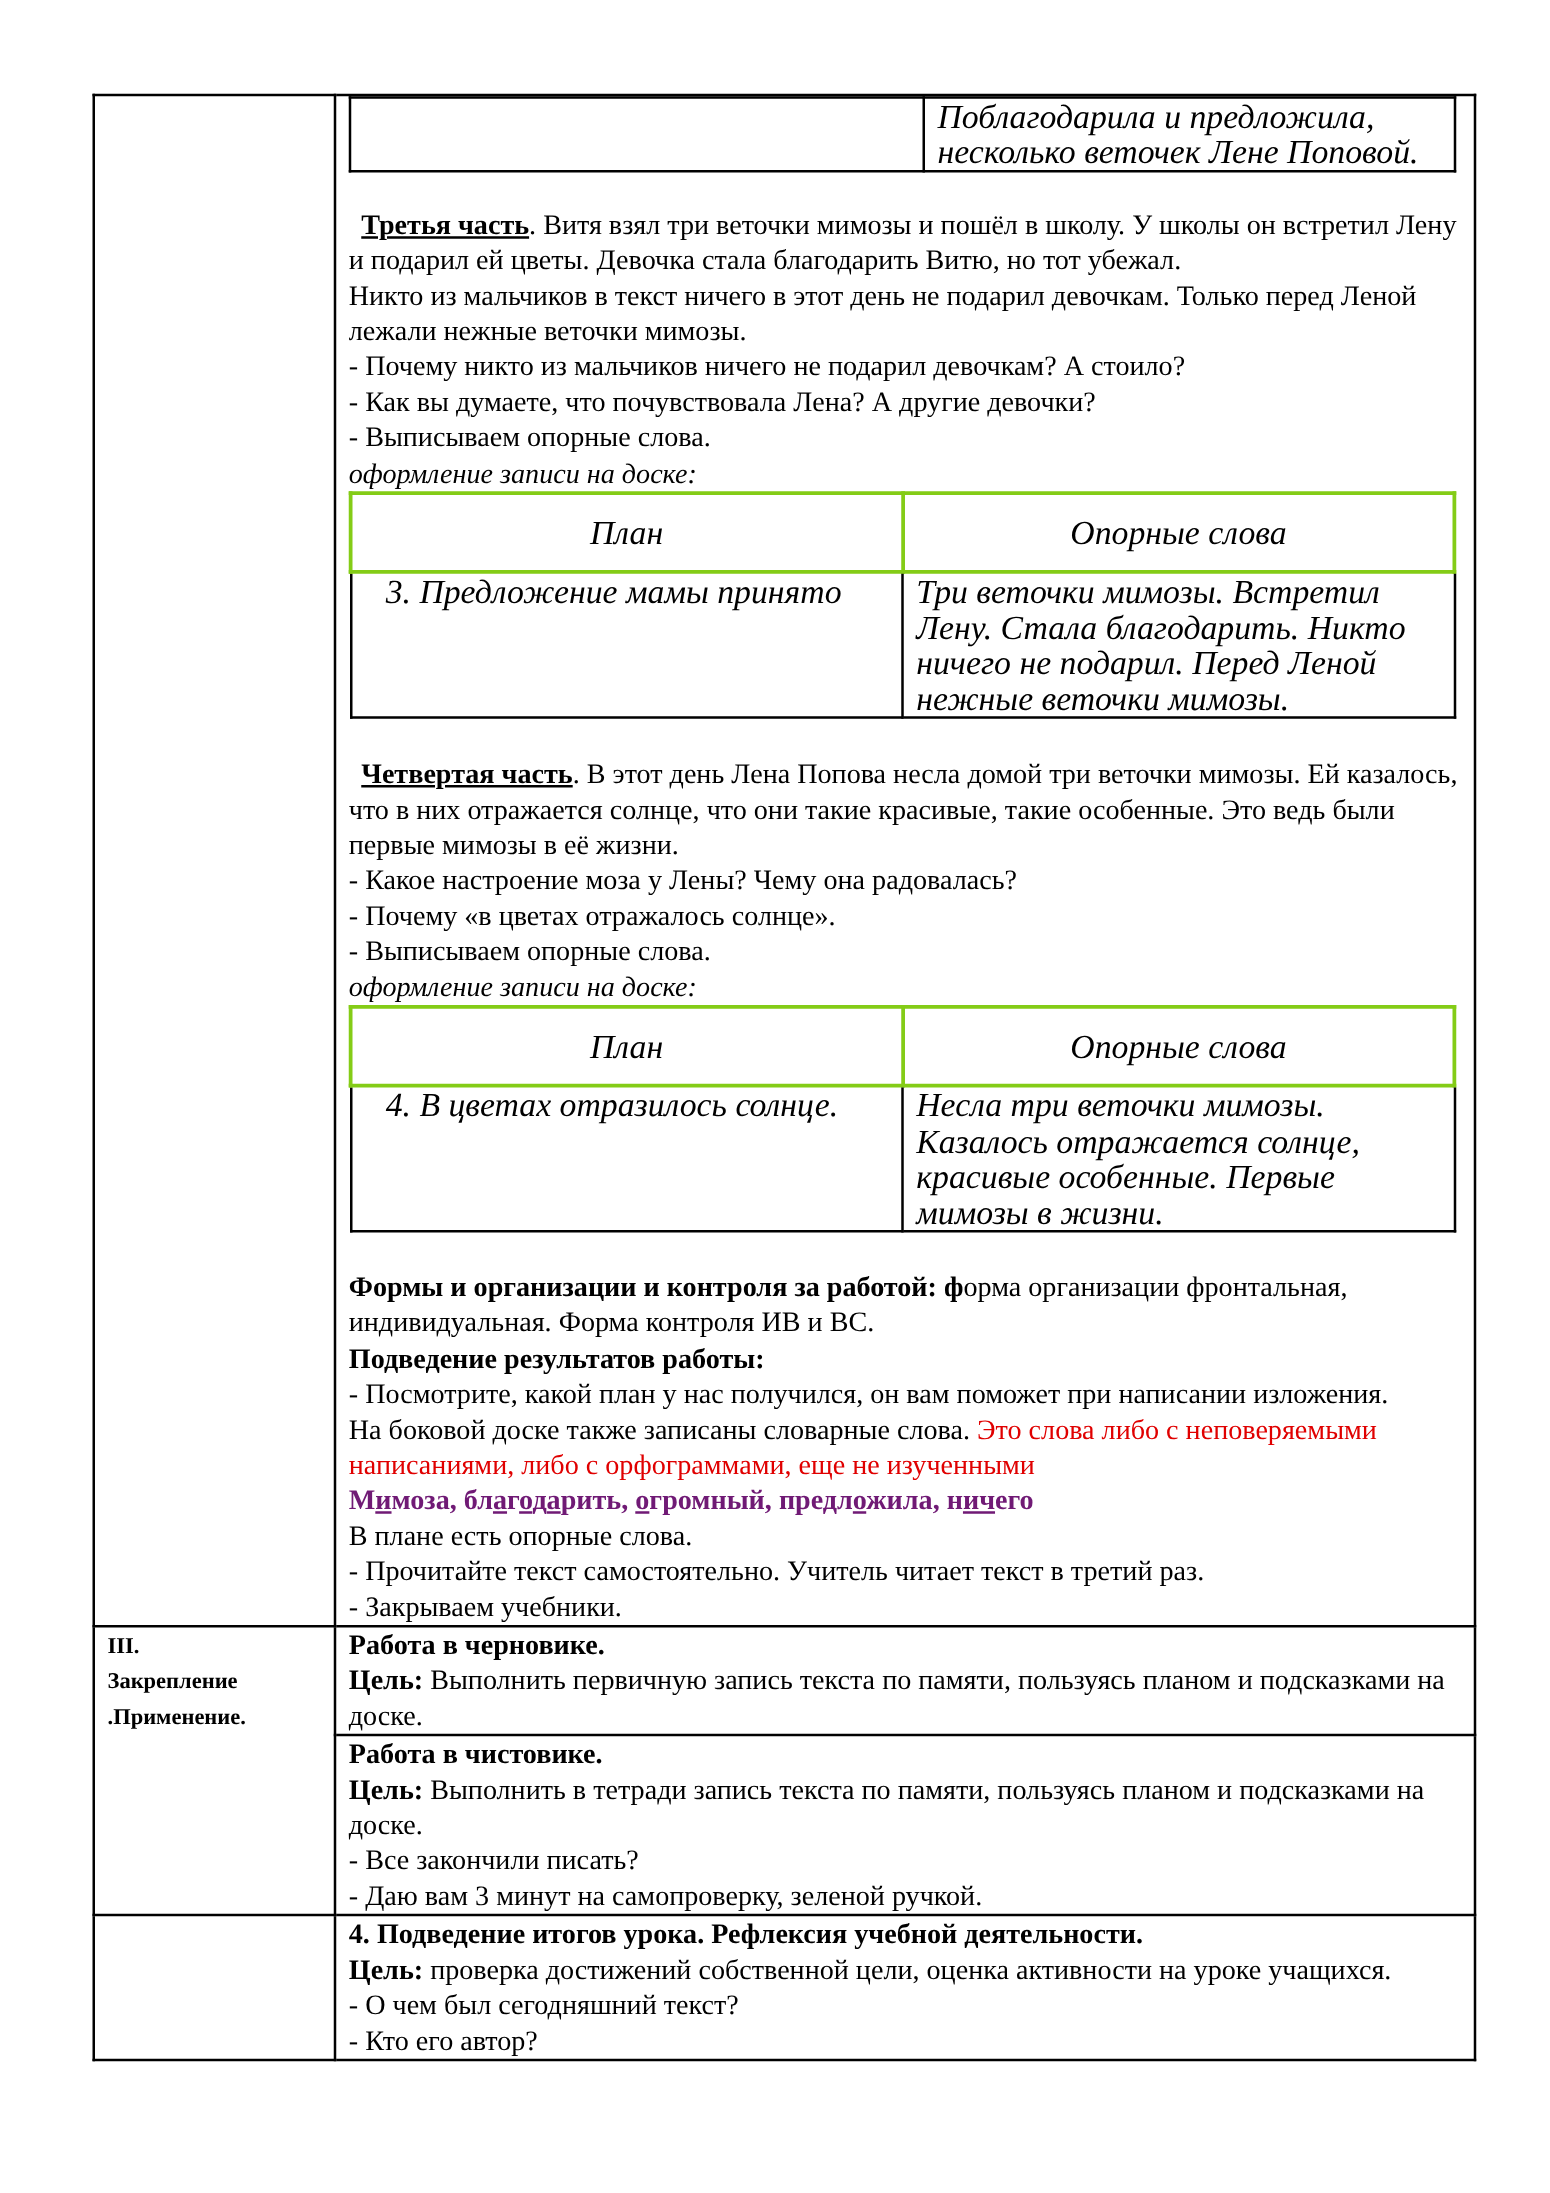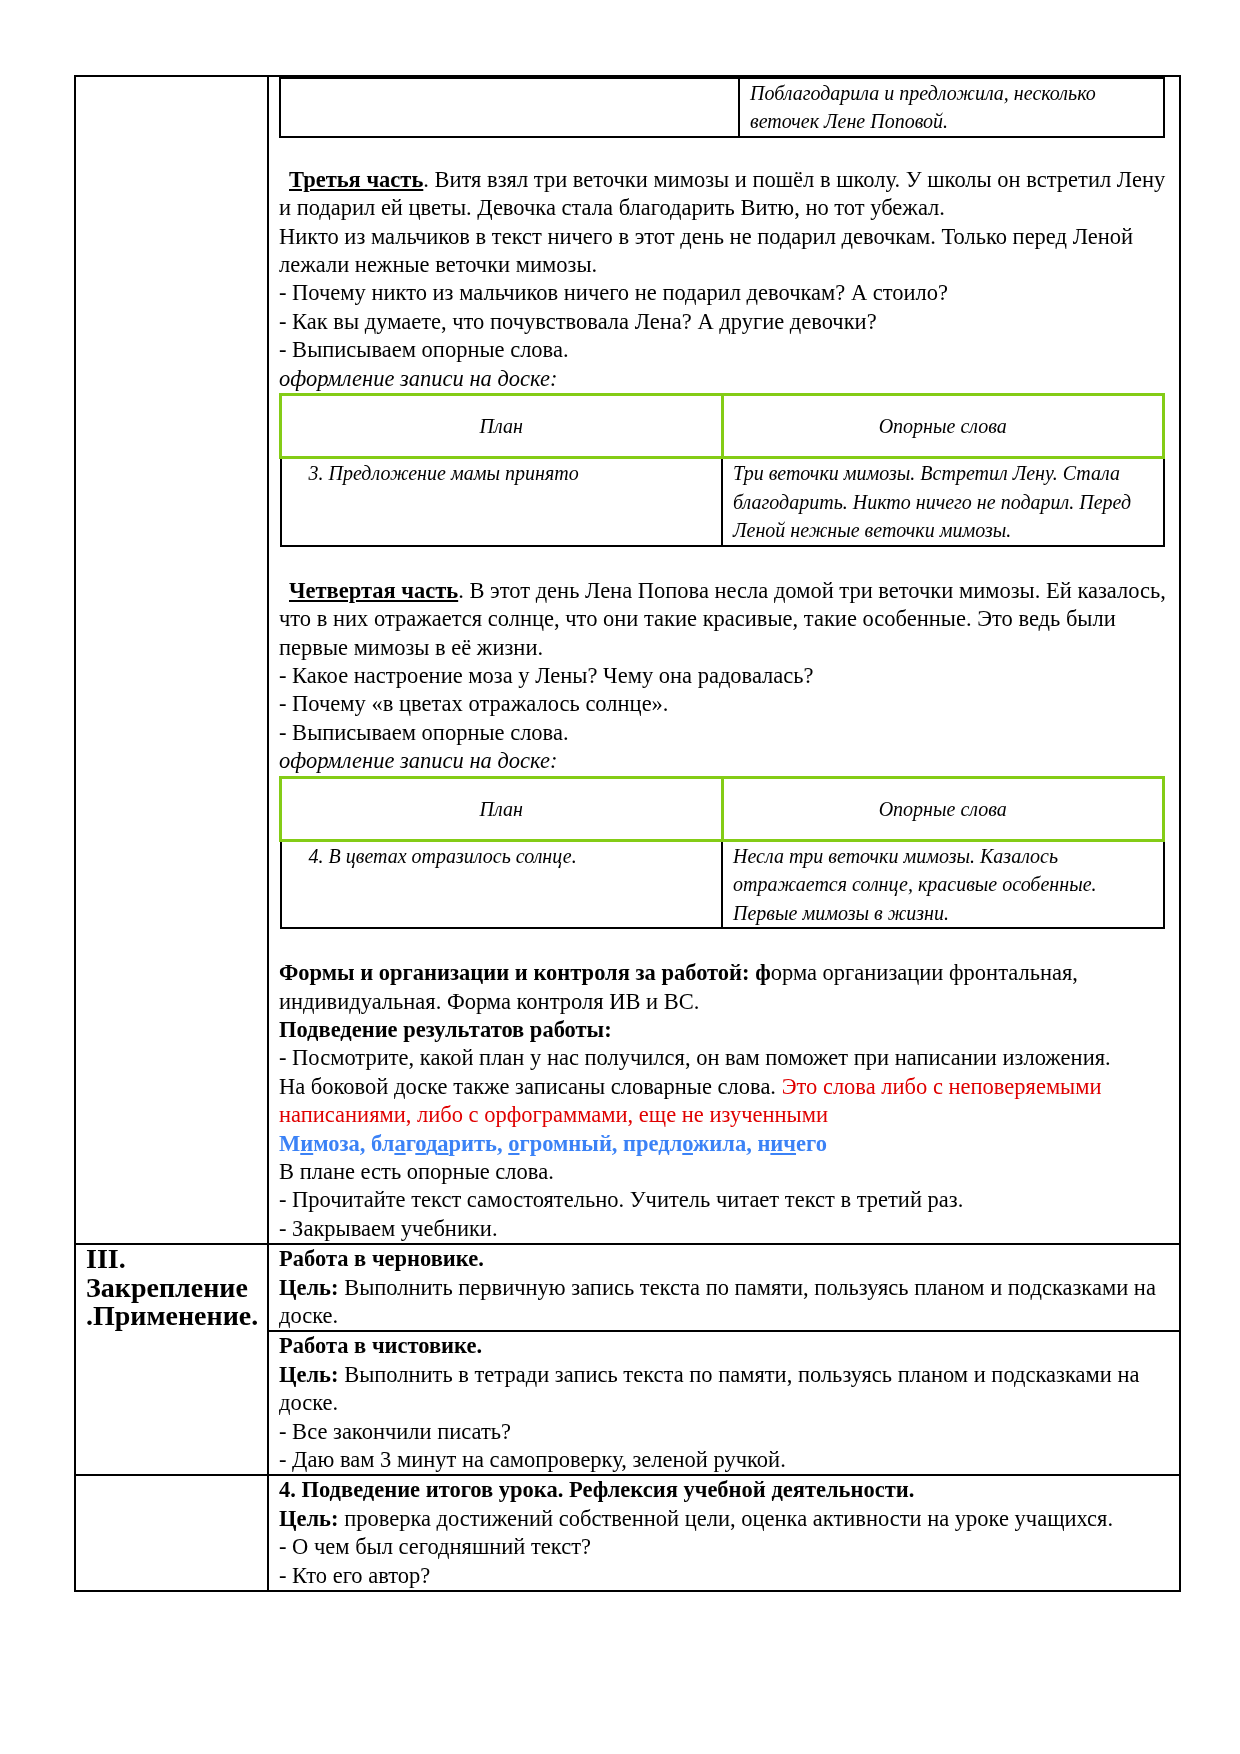--- a/index.html
+++ b/index.html
@@ -4,31 +4,31 @@
 <style>
   html, body { margin: 0; padding: 0; background: #ffffff; }
   body { width: 1240px; height: 1754px; position: relative; overflow: hidden;
          font-family: "Liberation Serif", "DejaVu Serif", serif; color: #000; }
   .page { position: absolute; left: 74px; top: 75px; width: 1103px; }
   table.outer { border-collapse: collapse; width: 1103px; table-layout: fixed; }
   table.outer > tbody > tr > td { border: 2px solid #000; vertical-align: top; padding: 0; }
   td.lcol { width: 191px; }
   td.rcol { width: 910px; }
   .cell { padding: 0 10px 0 10px; font-size: 22.5px; line-height: 28.4px; }
-  .lcell { padding: 0 15px 0 10px; font-size: 28px; line-height: 28.4px; font-weight: bold; }
-  .inner { border-collapse: collapse; width: 886px; table-layout: fixed; font-style: italic; font-size: 20px; line-height: 28.4px; }
+  .lcell { padding: 0 15px 0 10px; font-size: 18px; line-height: 28.4px; font-weight: bold; }
+  .inner { border-collapse: collapse; width: 886px; table-layout: fixed; font-style: italic; font-size: 27px; line-height: 28.4px; }
   .inner td { border: 2px solid #000; vertical-align: top; padding: 0 10px; }
   .inner td.c1 { width: 420px; padding-left: 27px; }
   .inner th { border: 3px solid #84cc16; font-weight: normal; text-align: center; padding: 16px; }
   .gap { height: 28px; }
   .it { font-style: italic; }
   .b { font-weight: bold; }
   .bu { font-weight: bold; text-decoration: underline; margin-left: 10px; }
   .red { color: #e00000; }
-  .redb { color: #3b82f6; font-weight: bold; }
+  .redb { color: #701a75; font-weight: bold; }
   .u { text-decoration: underline; }
   p { margin: 0; }
 </style>
 </head>
 <body>
 
 <div class="page">
   <table class="outer">
     <tbody>
 

